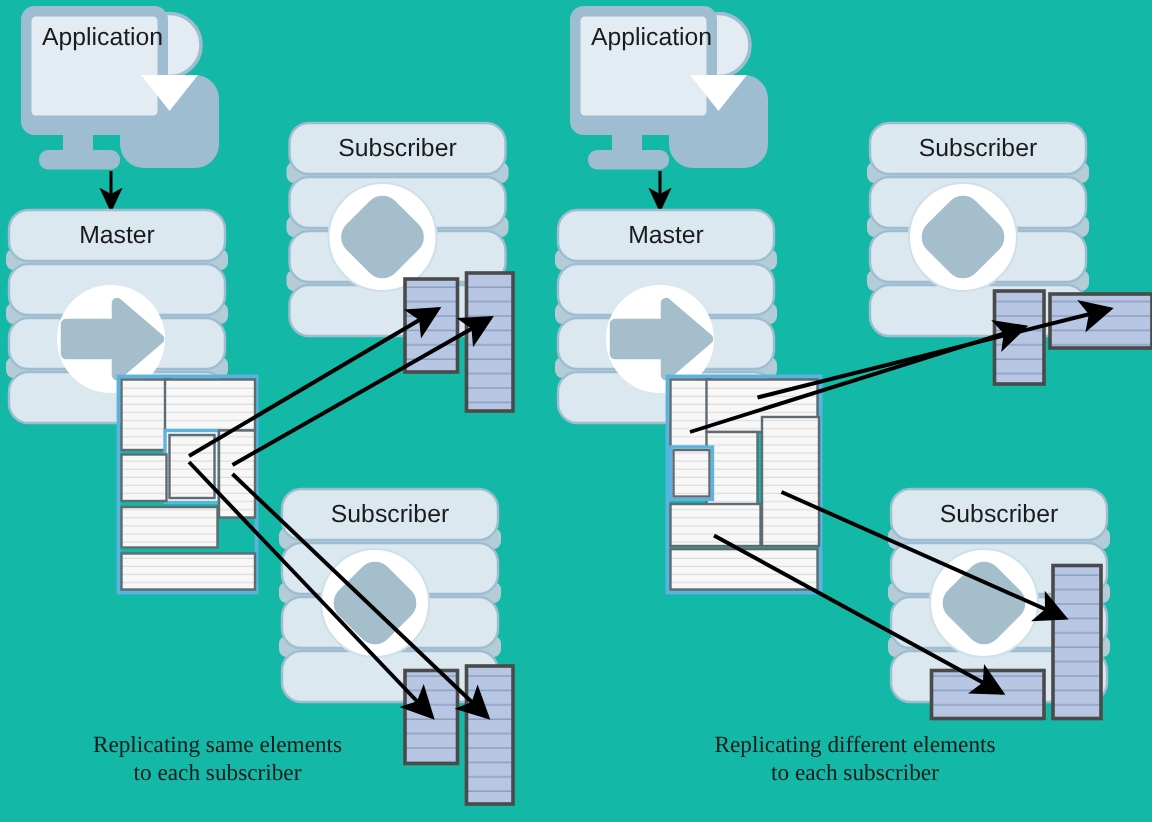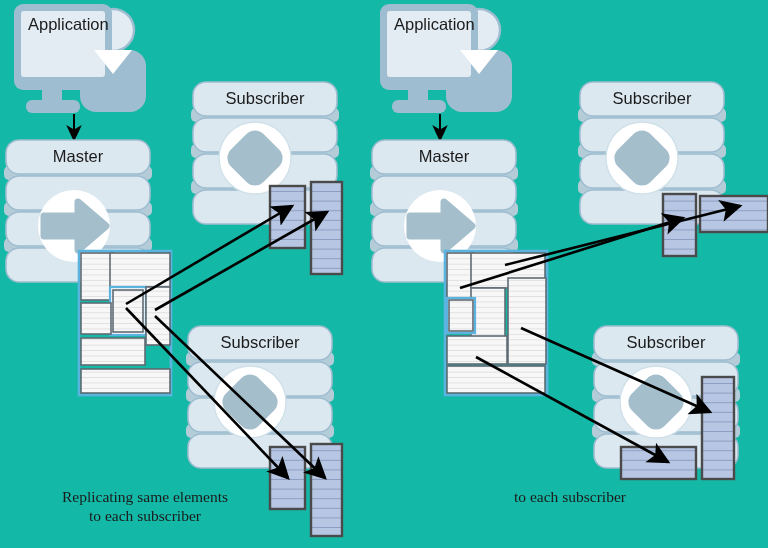--- a/index.html
+++ b/index.html
@@ -200,16 +200,17 @@
       <text x="652" y="104" font-size="16.5" fill="#1b1b1b" text-anchor="middle" font-family="Liberation Sans, sans-serif">Subscriber</text>
       <text x="666" y="348" font-size="16.5" fill="#1b1b1b" text-anchor="middle" font-family="Liberation Sans, sans-serif">Subscriber</text>
     </g>
   </svg>
 
   <div class="cap" id="cap-left">
     <div>Replicating same elements</div>
     <div>to each subscriber</div>
   </div>
   <div class="cap" id="cap-right">
+    <div>Replicating different elements</div>
     <div>to each subscriber</div>
   </div>
 
 </div>
 
 </body></html>

